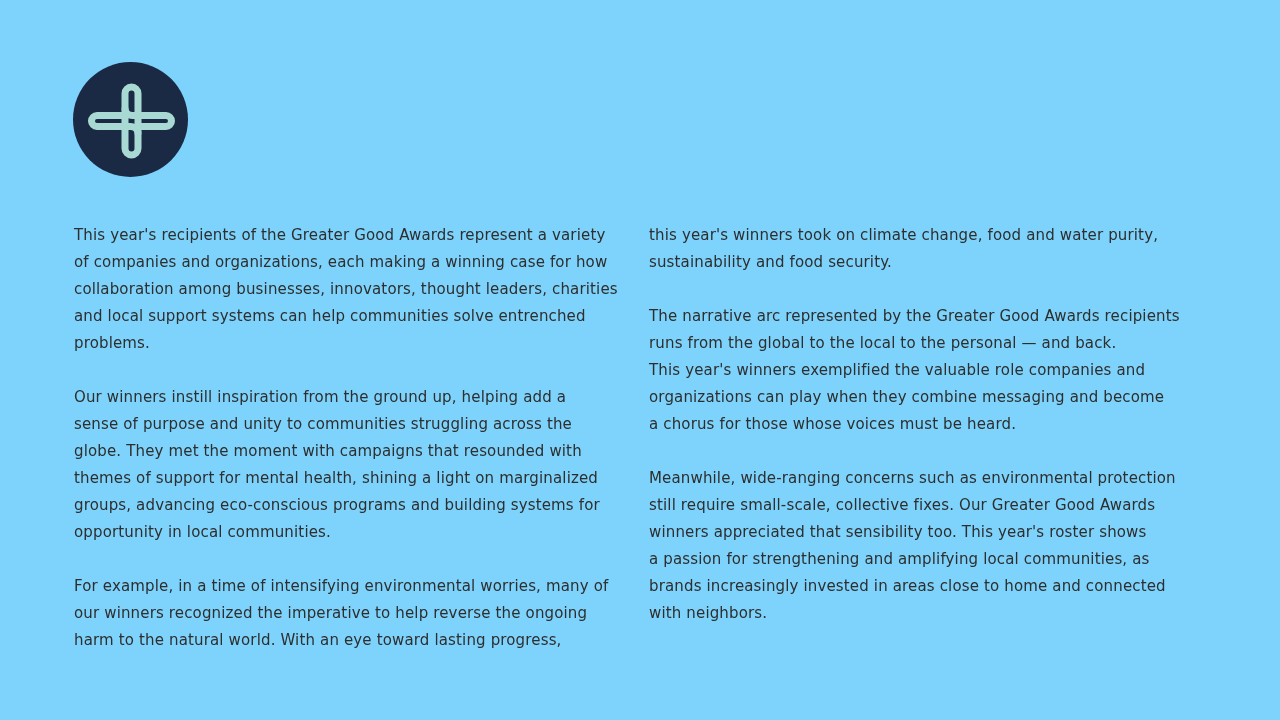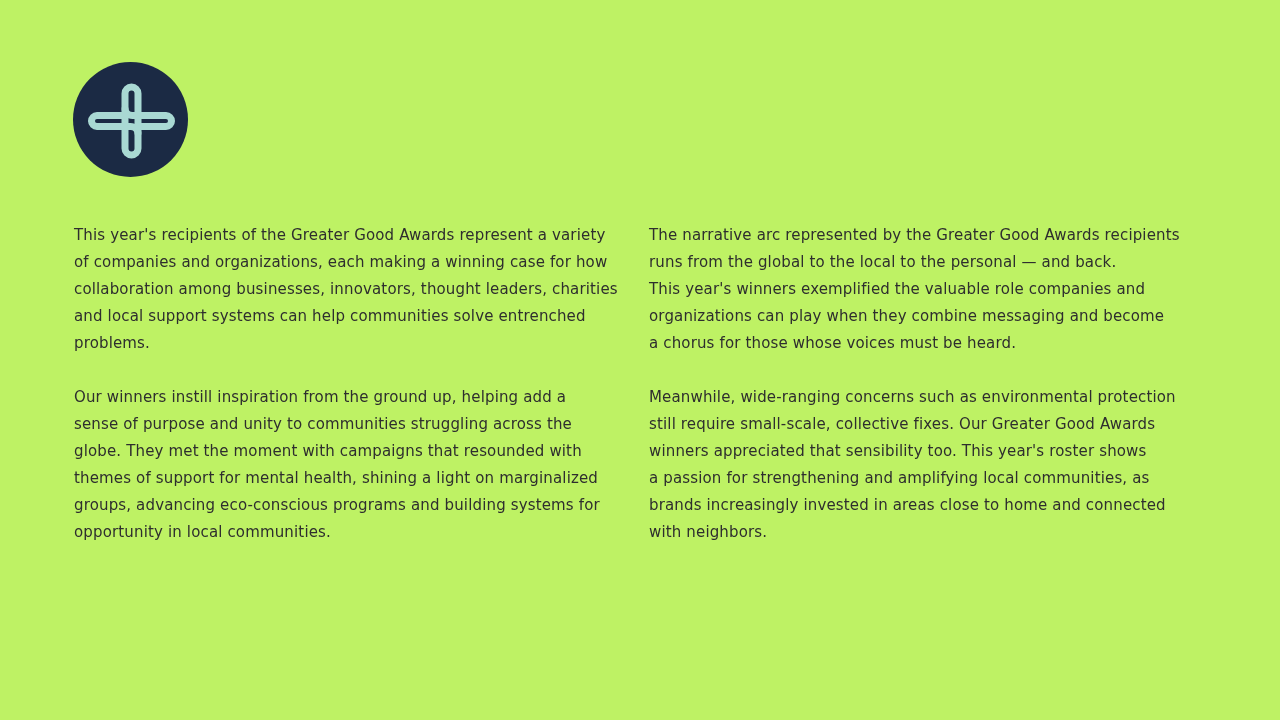--- a/index.html
+++ b/index.html
@@ -4,21 +4,21 @@
 <style>
   html, body {
     margin: 0;
     padding: 0;
     background: #ffffff;
   }
   .page {
     position: relative;
     width: 1280px;
     height: 720px;
-    background: #bef264;
+    background: #7dd3fc;
     overflow: hidden;
     font-family: "DejaVu Sans", "Liberation Sans", sans-serif;
   }
   .logo {
     position: absolute;
     left: 73px;
     top: 62px;
     width: 115px;
     height: 115px;
   }
@@ -67,22 +67,27 @@
 of companies and organizations, each making a winning case for how
 collaboration among businesses, innovators, thought leaders, charities
 and local support systems can help communities solve entrenched
 problems.</p>
       <p>Our winners instill inspiration from the ground up, helping add a
 sense of purpose and unity to communities struggling across the
 globe. They met the moment with campaigns that resounded with
 themes of support for mental health, shining a light on marginalized
 groups, advancing eco-conscious programs and building systems for
 opportunity in local communities.</p>
+      <p>For example, in a time of intensifying environmental worries, many of
+our winners recognized the imperative to help reverse the ongoing
+harm to the natural world. With an eye toward lasting progress,</p>
     </div>
     <div class="col right">
+      <p>this year's winners took on climate change, food and water purity,
+sustainability and food security.</p>
       <p>The narrative arc represented by the Greater Good Awards recipients
 runs from the global to the local to the personal — and back.
 This year's winners exemplified the valuable role companies and
 organizations can play when they combine messaging and become
 a chorus for those whose voices must be heard.</p>
       <p>Meanwhile, wide-ranging concerns such as environmental protection
 still require small-scale, collective fixes. Our Greater Good Awards
 winners appreciated that sensibility too. This year's roster shows
 a passion for strengthening and amplifying local communities, as
 brands increasingly invested in areas close to home and connected

